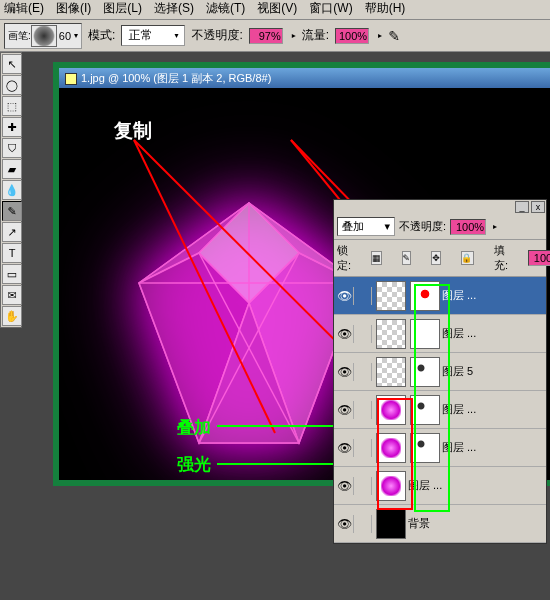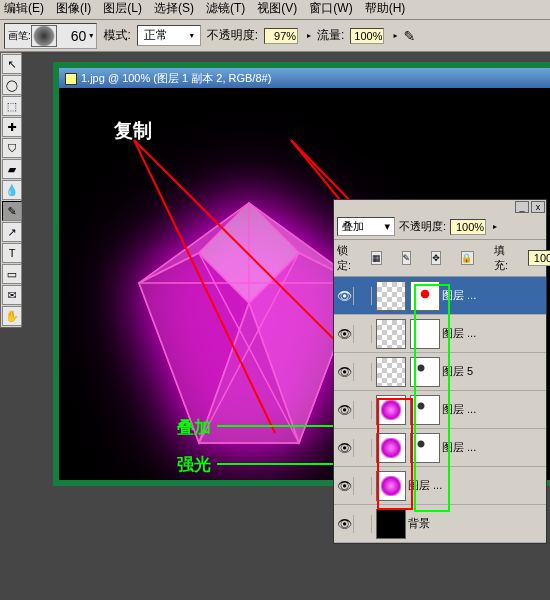--- a/index.html
+++ b/index.html
@@ -2,25 +2,25 @@
 <html><head>
 <meta charset="utf-8">
 <style>
 *{margin:0;padding:0;box-sizing:border-box;font-family:"SimSun",Arial,sans-serif}
 body{width:550px;height:600px;background:#464646;overflow:hidden;position:relative}
 .menubar{background:#d4d0c8;height:20px;display:flex;align-items:flex-start;padding:0 4px;font-size:12px;border-bottom:1px solid #888}
 .menubar span{margin-right:12px;cursor:default}
 .optbar{background:#d4d0c8;height:32px;display:flex;align-items:center;padding:2px 4px;font-size:12px;border-bottom:1px solid #888;gap:6px}
 .brush-box{display:flex;align-items:center;border:1px inset #999;padding:1px 3px;background:#e8e8e8}
 .brush-thumb{width:26px;height:22px;background:radial-gradient(circle,#333 0%,#888 60%,transparent 70%);border:1px solid #666}
-.brush-num{font-size:14px;margin-left:14px}
+.brush-num{font-size:11px;margin-left:2px}
 .tri{font-size:8px;margin-left:3px}
 .opt-lbl{font-size:12px}
 .opt-sel{border:1px inset #999;background:#fff;padding:1px 6px;font-size:12px;display:flex;align-items:center}
-.opt-input{border:1px inset #999;background:#fef9c3;width:34px;font-size:11px;text-align:right;padding:1px}
+.opt-input{border:1px inset #999;background:#ec4899;width:34px;font-size:11px;text-align:right;padding:1px}
 .toolbox{position:absolute;left:0;top:52px;width:22px;background:#d4d0c8;border:1px solid #666}
 .tool{width:20px;height:20px;border:1px solid #888;margin:1px;background:#e8e8e8;display:flex;align-items:center;justify-content:center;font-size:11px}
 .tool.active{background:#999;border:1px inset #333}
 .workspace{position:absolute;left:22px;top:52px;right:0;bottom:0;background:#464646}
 .docwin{position:absolute;left:31px;top:10px;width:510px;height:424px;border:6px solid #15803d}
 .doctitle{background:linear-gradient(#6ba5dc,#3868a8);color:#fff;font-size:11px;padding:3px 6px;display:flex;align-items:center;gap:4px}
 .docicon{width:12px;height:12px;background:#ff8;border:1px solid #333}
 .canvas{position:absolute;left:0;top:20px;right:0;bottom:0;background:#000000;overflow:hidden}
 .diamond{position:absolute;left:40px;top:85px;width:300px;height:300px}
 .diamond svg{width:100%;height:100%;filter:drop-shadow(0 0 25px #f0f) drop-shadow(0 0 40px #c0c)}

